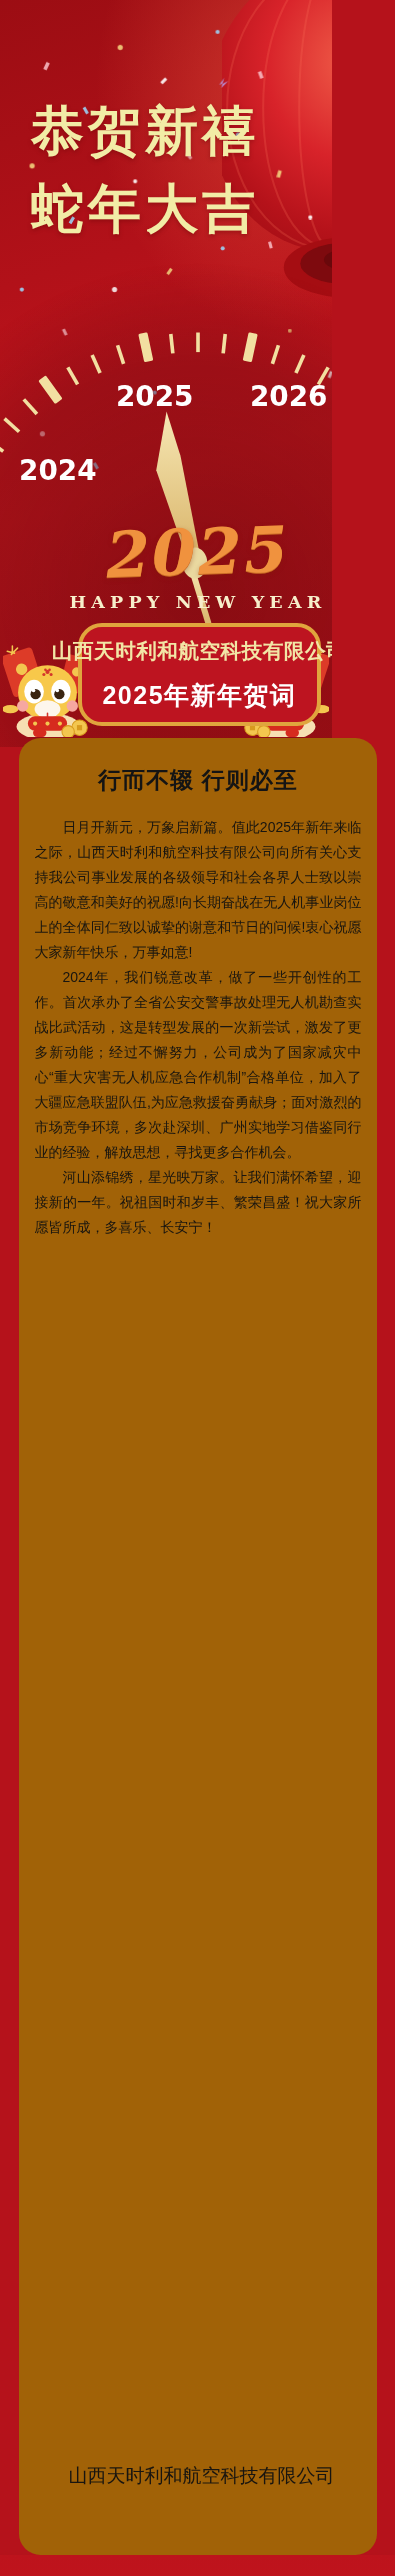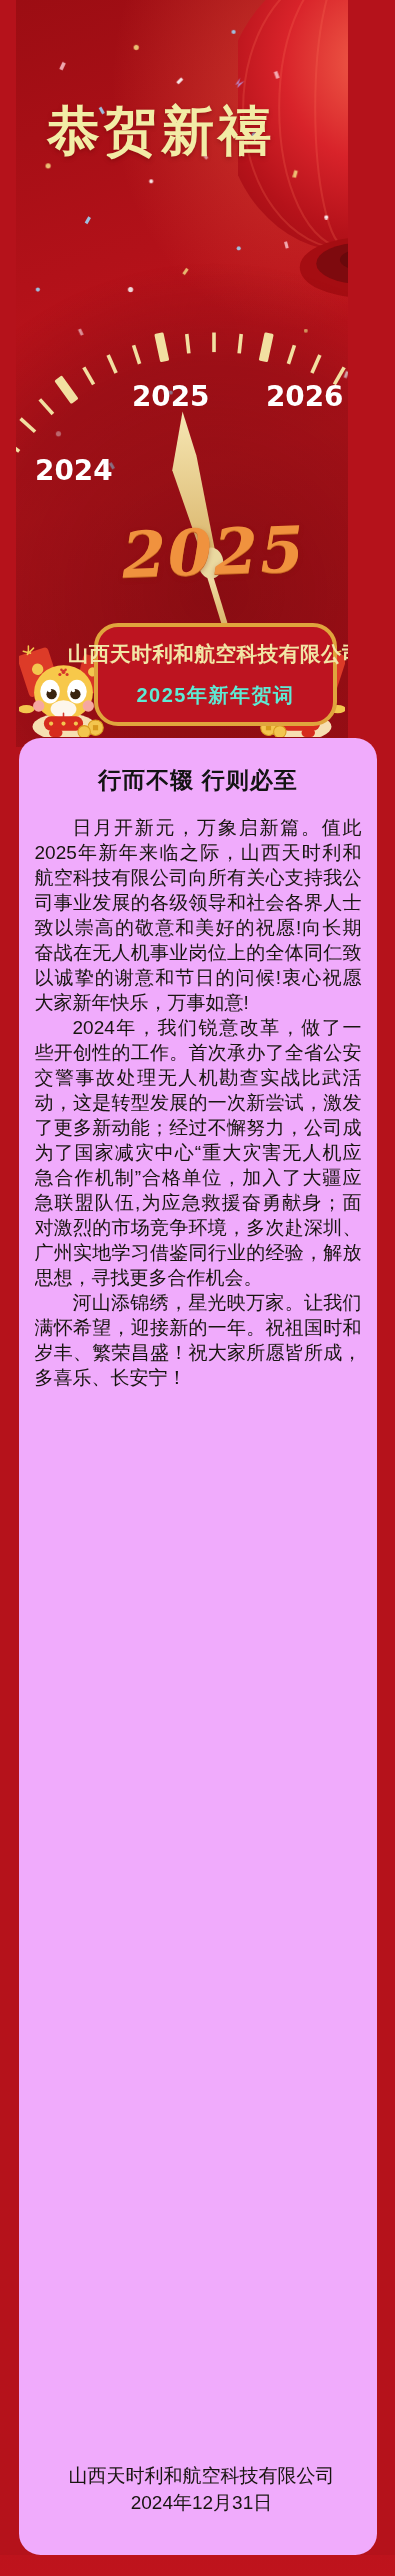--- a/index.html
+++ b/index.html
@@ -3,21 +3,21 @@
 <meta charset="utf-8">
 <style>
   html,body{margin:0;padding:0;background:#7e0a0e;}
   #page{
     position:relative;width:396px;height:2680px;margin:0 auto;overflow:hidden;
     background:#b5121b;
     font-family:"Liberation Sans","DejaVu Sans",sans-serif;
   }
   
   .hero{
-    position:absolute;top:0;left:16px;width:332px;height:747px;overflow:hidden;
+    position:absolute;top:0;left:0;width:332px;height:747px;overflow:hidden;
     background:
       radial-gradient(120% 70% at 84% 12%, rgba(240,90,65,.50) 0%, rgba(240,90,65,0) 46%),
       linear-gradient(163deg,#9c0d13 0%,#b21119 34%,#c4151d 62%,#b21018 100%);
   }
   .confetti{position:absolute;top:0;left:0;}
   .lantern{position:absolute;top:-20.6px;left:222px;width:175px;height:402px;}
   .hero-title{position:absolute;left:31px;top:92px;line-height:78px;
     font-size:53px;font-weight:900;color:#f2eca6;letter-spacing:4.1px;
     text-shadow:0 1.5px 4.1px rgba(90,0,0,.35);}
   .clock-svg{position:absolute;top:0;left:0;}
@@ -33,36 +33,36 @@
     position:absolute;top:592px;left:0;width:396px;text-align:center;
     font-family:"DejaVu Serif","Liberation Serif",serif;font-weight:600;
     font-size:17.5px;color:#f7efcb;letter-spacing:5.2px;
   }
   .gold-box{
     position:absolute;left:78px;top:623px;width:243px;height:103px;box-sizing:border-box;
     background:#bd1420;border:4.6px solid #e0a53d;border-radius:24px;
     display:flex;flex-direction:column;justify-content:center;align-items:center;gap:13.4px;
   }
   .gold-box .company{font-size:20.6px;font-weight:800;color:#f2e6a6;letter-spacing:0.5px;white-space:nowrap;}
-  .gold-box .sub{font-size:20px;font-weight:700;color:#5eead4;letter-spacing:1.5px;}
+  .gold-box .sub{font-size:25px;font-weight:700;color:#ffffff;letter-spacing:1.5px;}
   .mascot{position:absolute;top:643px;width:89px;height:94px;}
   .mascot.left{left:3.1px;}
   .mascot.right{right:3.1px;transform:scaleX(-1);}
   
   .card{
     position:absolute;top:738px;left:19px;width:358px;height:1817px;box-sizing:border-box;
-    background:#f0abfc;border-radius:21.6px;padding:27px 15.5px 0 15.5px;overflow:hidden;
+    background:#a16207;border-radius:21.6px;padding:27px 15.5px 0 15.5px;overflow:hidden;
   }
   .card h2{
     margin:0 0 18.5px 0;text-align:center;font-size:23px;font-weight:800;
     color:#141414;letter-spacing:1px;
   }
   .paras{height:1623px;overflow:hidden;}
   .paras p{
-    margin:0;font-size:19px;line-height:25px;color:#181510;
+    margin:0;font-size:14px;line-height:25px;color:#181510;
     text-align:justify;text-indent:2em;font-weight:500;
   }
   .signoff{
     width:-moz-fit-content;width:fit-content;margin:24px 27px 0 auto;text-align:center;
     font-size:19px;line-height:27px;color:#181510;font-weight:500;
   }
   
   .footer{
     position:absolute;top:2555px;left:0;width:396px;height:124px;overflow:hidden;
     background:linear-gradient(#bd131c,#c8161f);
@@ -120,20 +120,21 @@
         <rect x="180" y="900" width="6" height="13" fill="#9cd4f7" transform="rotate(-30 180 900)"></rect>
         <circle cx="562" cy="642" r="4" fill="#f3d27e"></circle>
         <rect x="640" y="720" width="6" height="13" fill="#ffffff" transform="rotate(20 640 720)"></rect>
         <circle cx="300" cy="762" r="4" fill="#9cd4f7"></circle>
         <path d="M425,165 l10,-14 l-4,12 l12,-6 l-14,14 l3,-10 z" fill="#b9a0f0"></path>
       </g>
     </svg>
 
     <div class="hero-title">
       <div>恭贺新禧</div>
+      <div>蛇年大吉</div>
     </div>
 
     <svg class="clock-svg" width="396" height="747" viewBox="0 0 768 1449">
       <defs>
         <radialGradient id="dial" cx="50%" cy="50%" r="50%">
           <stop offset="0%" stop-color="#5f080c" stop-opacity="0.55"></stop>
           <stop offset="70%" stop-color="#6d0a10" stop-opacity="0.40"></stop>
           <stop offset="100%" stop-color="#6d0a10" stop-opacity="0"></stop>
         </radialGradient>
         <linearGradient id="handG" x1="0" y1="0" x2="0" y2="1">
@@ -173,20 +174,21 @@
       <text class="clock-year" x="300" y="788" text-anchor="middle">2025</text>
       <text class="clock-year" x="560" y="788" text-anchor="middle">2026</text>
       <g>
         <path d="M323,798 L350,884 L388,1078 L362,1082 L303,912 Z" fill="url(#handG)"></path>
         <path d="M377,1100 L410,1208 L399,1212 L366,1104 Z" fill="url(#handG)"></path>
         <ellipse cx="378" cy="1092" rx="24" ry="30" fill="#ead9a0"></ellipse>
       </g>
     </svg>
 
     <div class="script-year">2025</div>
+    <div class="hny">HAPPY NEW YEAR</div>
 
     <svg style="position:absolute;width:0;height:0" aria-hidden="true">
       <defs>
         <g id="mascotShape">
           <g transform="rotate(-18 40 60)">
               <rect x="8" y="14" width="62" height="84" rx="7" fill="#dd3b28"></rect>
               <circle cx="39" cy="50" r="11" fill="#f3c64f"></circle>
             </g>
           <g transform="rotate(14 142 62)">
               <rect x="116" y="26" width="50" height="70" rx="6" fill="#d93425"></rect>
@@ -243,21 +245,20 @@
 
   <section class="card">
     <h2>行而不辍 行则必至</h2>
     <div class="paras">
       <p>日月开新元，万象启新篇。值此2025年新年来临之际，山西天时利和航空科技有限公司向所有关心支持我公司事业发展的各级领导和社会各界人士致以崇高的敬意和美好的祝愿!向长期奋战在无人机事业岗位上的全体同仁致以诚挚的谢意和节日的问候!衷心祝愿大家新年快乐，万事如意!</p>
       <p>2024年，我们锐意改革，做了一些开创性的工作。首次承办了全省公安交警事故处理无人机勘查实战比武活动，这是转型发展的一次新尝试，激发了更多新动能；经过不懈努力，公司成为了国家减灾中心“重大灾害无人机应急合作机制”合格单位，加入了大疆应急联盟队伍,为应急救援奋勇献身；面对激烈的市场竞争环境，多次赴深圳、广州实地学习借鉴同行业的经验，解放思想，寻找更多合作机会。</p>
       <p>河山添锦绣，星光映万家。让我们满怀希望，迎接新的一年。祝祖国时和岁丰、繁荣昌盛！祝大家所愿皆所成，多喜乐、长安宁！</p>
     </div>
     <div class="signoff">
       <div>山西天时利和航空科技有限公司</div>
-      <div>2024年12月31日</div>
     </div>
   </section>
 
   <section class="footer">
     
     
 
     
 
     

